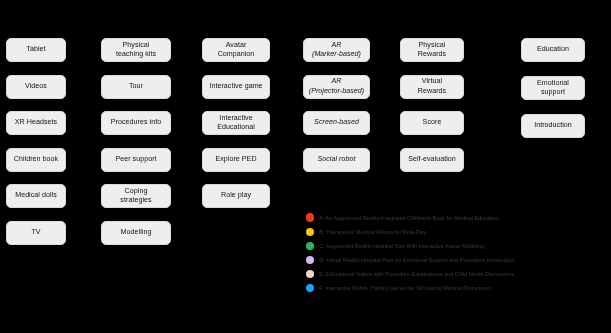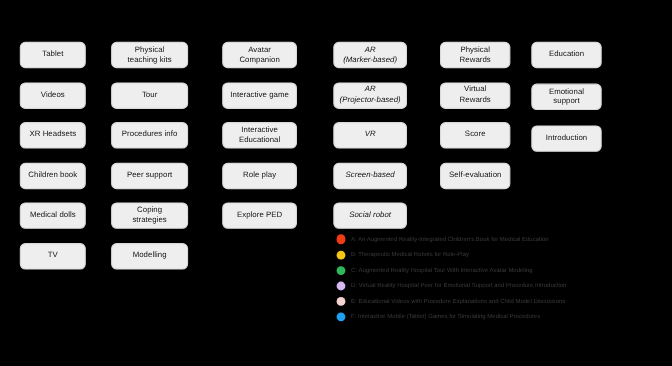--- a/index.html
+++ b/index.html
@@ -39,26 +39,26 @@
     letter-spacing: 0.05px;
     display: flex;
     align-items: center;
     justify-content: center;
     text-align: center;
     padding: 2px 3px;
     height: 24px;
     white-space: pre-line;
   }
   
-  .col-1 { left: 6px;   width: 60px; margin-left: 12px; }
+  .col-1 { left: 6px;   width: 60px; }
   .col-2 { left: 101px; width: 70px; }
   .col-3 { left: 202px; width: 68px; }
   .col-4 { left: 303px; width: 67px; font-style: italic; }
   .col-5 { left: 400px; width: 64px; }
-  .col-6 { left: 483px; width: 64px; gap: 14px; }
+  .col-6 { left: 521px; width: 64px; gap: 14px; }
 
   
   #legend {
     position: absolute;
     left: 306px;
     top: 213px;
     width: 300px;
     display: flex;
     flex-direction: column;
     gap: 5.1px;
@@ -105,29 +105,28 @@
       <div class="node">Coping
 strategies</div>
       <div class="node">Modelling</div>
     </div>
   <div class="column col-3">
       <div class="node">Avatar
 Companion</div>
       <div class="node">Interactive game</div>
       <div class="node">Interactive
 Educational</div>
+      <div class="node">Explore PED</div>
       <div class="node">Role play</div>
-      <div class="node">Explore PED</div>
     </div>
   <div class="column col-4">
       <div class="node">AR
 (Marker-based)</div>
       <div class="node">AR
 (Projector-based)</div>
-      <div class="node">VR</div>
       <div class="node">Screen-based</div>
       <div class="node">Social robot</div>
     </div>
   <div class="column col-5">
       <div class="node">Physical
 Rewards</div>
       <div class="node">Virtual
 Rewards</div>
       <div class="node">Score</div>
       <div class="node">Self-evaluation</div>

